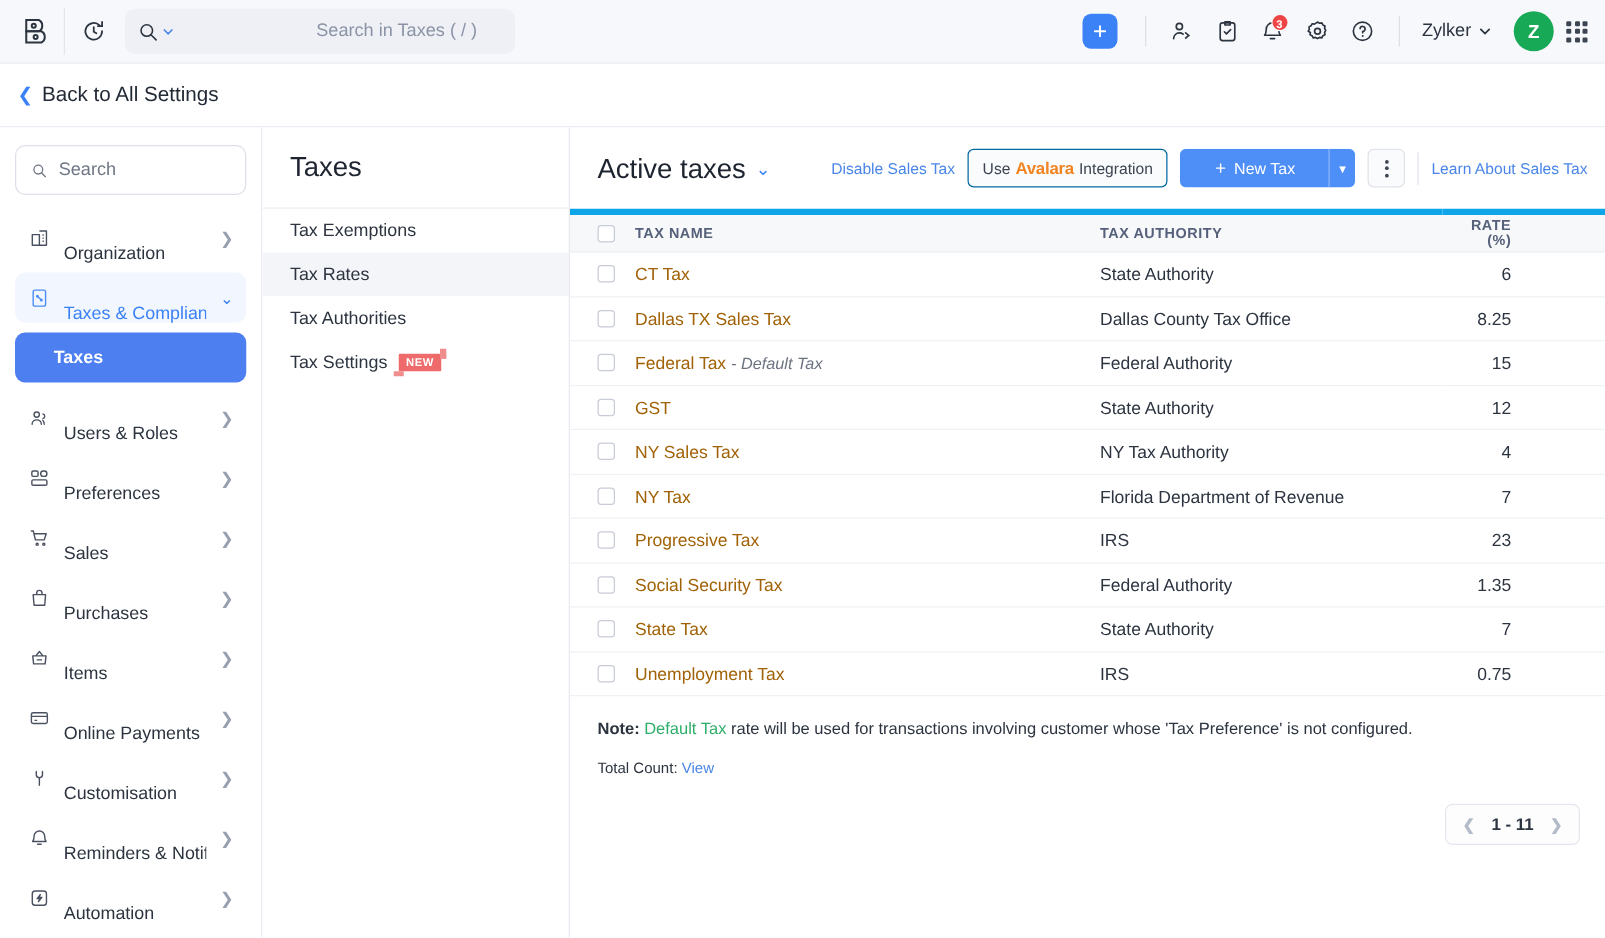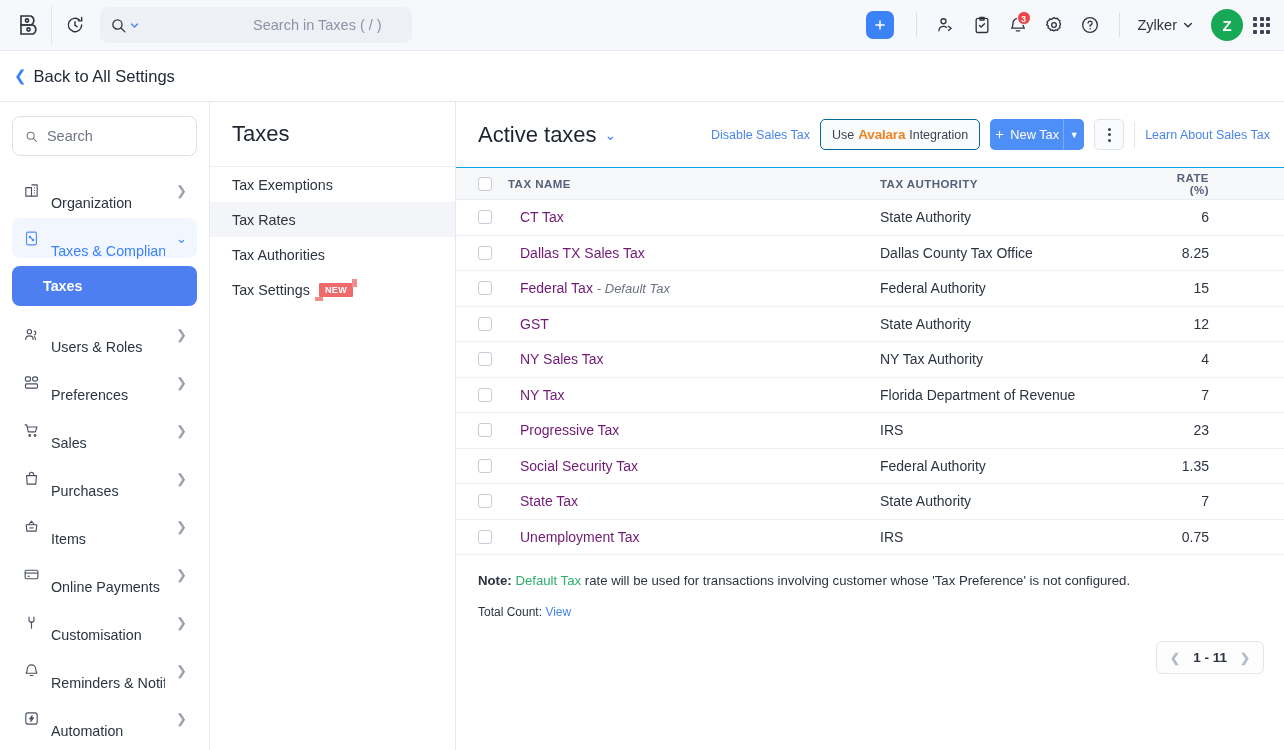--- a/index.html
+++ b/index.html
@@ -183,60 +183,60 @@
     display: flex; align-items: center; gap: 4px;
     font-size: 12.5px; color: #3d4552; white-space: nowrap;
   }
   .avalara { color: #f08422; font-weight: bold; font-size: 13.5px; letter-spacing: -.2px; }
   .btn-primary {
     height: 31px; display: flex; align-items: stretch;
     border-radius: 5px; overflow: hidden; cursor: pointer;
   }
   .btn-primary .bp-main {
     background: #4d8ef7; color: #fff; font-size: 12.8px;
-    display: flex; align-items: center; gap: 5px; padding: 0 4px;
+    display: flex; align-items: center; gap: 5px; padding: 0 27px;
   }
   .btn-primary .bp-split {
     background: #4d8ef7; color: #fff; width: 21px;
     display: flex; align-items: center; justify-content: center;
     border-left: 1px solid #7aaaf9; font-size: 9px;
   }
   .btn-kebab {
     width: 30px; height: 31px; border: 1px solid #e0e3ea;
     border-radius: 5px; background: #fafbfc; cursor: pointer;
     display: flex; align-items: center; justify-content: center;
     flex-direction: column; gap: 2.5px;
   }
   .btn-kebab i { width: 3px; height: 3px; border-radius: 50%; background: #3d4552; display: block; }
   .hdiv { width: 1px; height: 26px; background: #e2e5ec; }
 
   
   table { width: 100%; border-collapse: collapse; table-layout: fixed; }
   thead th {
     background: #f7f8fa;
-    border-top: 1px solid #0ea5e9; border-bottom: 1px solid #eceef3;
+    border-top: 5px solid #0ea5e9; border-bottom: 1px solid #eceef3;
     height: 32px; font-size: 11.5px; font-weight: bold;
     letter-spacing: .45px; color: #55607a; text-align: left;
     padding: 0 8px;
     margin-left: 44px;
   }
   tbody td {
     height: 35.5px; border-bottom: 1px solid #f0f1f5;
     font-size: 14px; color: #2c3440; padding: 0 8px;
   }
   .col-chk { width: 44px; padding-left: 22px !important; }
   .col-name { width: 372px; }
   .col-auth { width: 282px; }
   .col-rate { text-align: right; padding-right: 75px !important; }
   th.col-rate { text-align: right; padding-right: 75px !important; }
   .chk {
     width: 14px; height: 14px; border: 1px solid #c8ccd6;
     border-radius: 3px; background: #fff; cursor: pointer; display: block;
   }
-  .taxlink { color: #701a75; cursor: pointer; margin-left: 12px; }
+  .taxlink { color: #a16207; cursor: pointer; }
   .default-tag { color: #6b7280; font-style: italic; font-size: 13px; }
 
   .note {
     padding: 18px 22px 0 22px; font-size: 13.2px; color: #2c3440;
   }
   .note b { font-weight: bold; }
   .note .green { color: #2eae6a; text-align: right; }
   .total {
     padding: 17px 22px 0 22px; font-size: 12px; color: #2c3440;
   }

